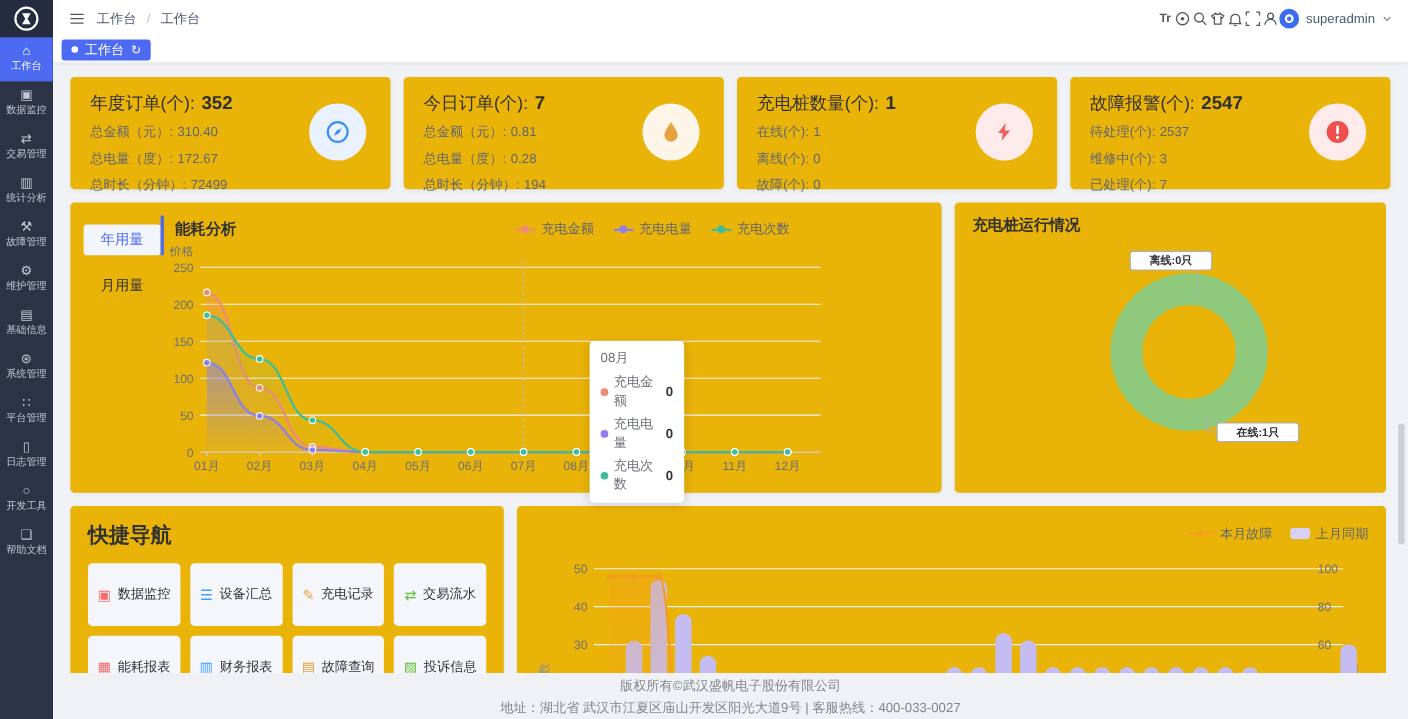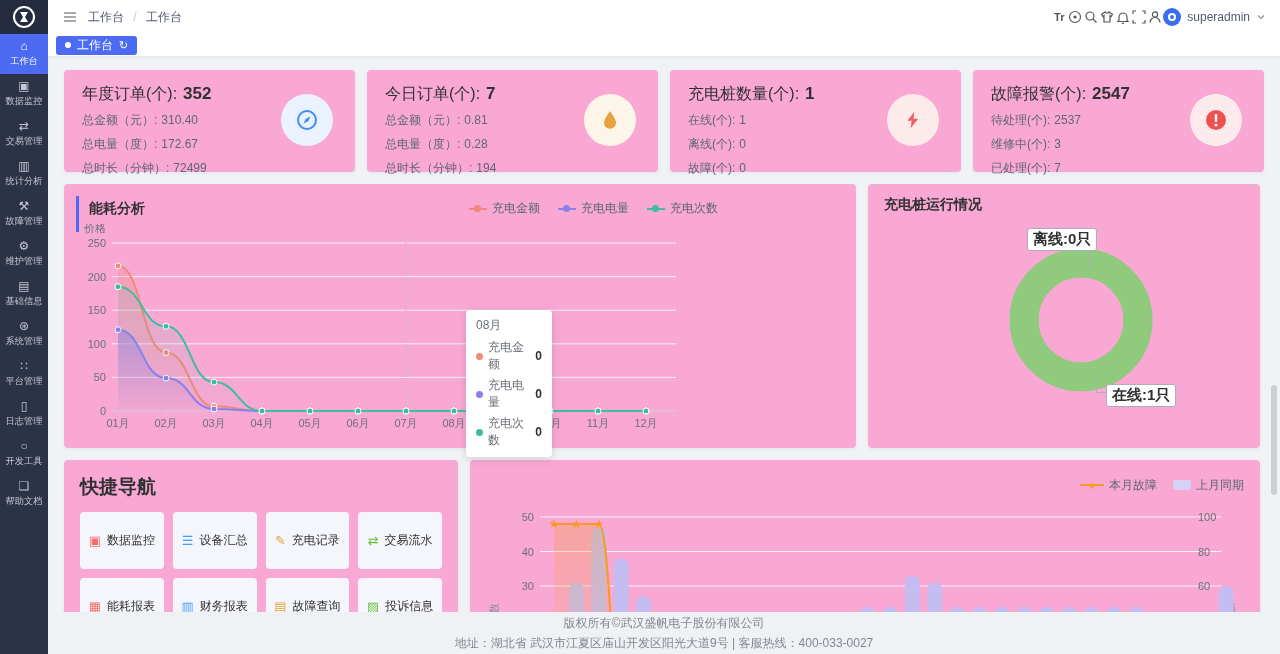--- a/index.html
+++ b/index.html
@@ -28,21 +28,21 @@
   .user-name { font-size:12px; color:#515a6e; }
 
   
   .tabbar { position:fixed; left:48px; top:34px; right:0; height:23px; background:#fff; border-bottom:1px solid #e9ebef; box-shadow:0 1px 3px rgba(0,21,41,.06); display:flex; align-items:center; padding:0 8px; z-index:19; }
   .tab-active { background:#4d6af2; color:#fff; font-size:12px; border-radius:3px; height:19px; display:flex; align-items:center; gap:6px; padding:0 9px; cursor:pointer; }
   .tab-dot { width:6px; height:6px; border-radius:50%; background:#fff; }
   .tab-refresh { font-size:11px; }
 
   
   .main { position:absolute; left:48px; top:57px; right:0; padding:13px 16px 0; }
-  .card { background:#f9a8d4; border-radius:4px; box-shadow:0 1px 4px rgba(31,45,61,.06); }
+  .card { background:#eab308; border-radius:4px; box-shadow:0 1px 4px rgba(31,45,61,.06); }
 
   .stats-row { display:grid; grid-template-columns:repeat(4,1fr); gap:12px; }
   .stat-card { height:102px; padding:14px 18px 10px; position:relative; }
   .stat-title { font-size:16px; color:#303133; }
   .stat-title b { font-weight:700; margin-left:6px; font-size:17px; }
   .stat-row { font-size:12px; color:#5f6672; margin-top:7px; }
   .stat-row span.v { margin-left:4px; }
   .stat-bubble { position:absolute; right:22px; top:24px; width:52px; height:52px; border-radius:50%; display:flex; align-items:center; justify-content:center; }
 
   .charts-row { display:flex; gap:12px; margin-top:12px; }
@@ -59,21 +59,21 @@
   .lg-line i { position:absolute; left:5px; top:-2.5px; width:7px; height:7px; border-radius:50%; background:inherit; display:block; }
   .tooltip { position:absolute; left:390px; top:114px; width:86px; background:#fff; border-radius:4px; box-shadow:0 2px 10px rgba(0,0,0,.15); padding:7px 10px 8px; z-index:5; }
   .tt-title { font-size:12px; color:#6b7077; margin-bottom:5px; }
   .tt-row { display:flex; align-items:center; font-size:12px; color:#6b7077; margin-top:4px; }
   .tt-dot { width:7px; height:7px; border-radius:50%; margin-right:5px; }
   .tt-val { margin-left:auto; color:#303133; font-weight:700; }
 
   .donut-card { width:392px; height:264px; padding:12px 16px; }
   .d-title { font-size:14px; font-weight:700; }
   .donut-wrap { position:relative; height:220px; }
-  .donut-label { position:absolute; border:1px solid #a9aeb8; background:#fff; font-size:15px; font-weight:700; color:#303133; padding:1px 5px; border-radius:3px; z-index:3; }
+  .donut-label { position:absolute; border:1px solid #a9aeb8; background:#fff; font-size:10px; font-weight:700; color:#303133; padding:1px 17px; border-radius:3px; z-index:3; }
   .conn { position:absolute; z-index:2; }
 
   .bottom-row { display:flex; gap:12px; margin-top:12px; }
   .qn-card { width:394px; height:260px; padding:14px 16px; }
   .qn-title { font-size:19px; font-weight:700; }
   .qn-grid { display:grid; grid-template-columns:repeat(4,1fr); gap:9px; margin-top:12px; }
   .qn-btn { height:57px; background:#f5f6fb; border-radius:4px; display:flex; align-items:center; justify-content:center; gap:6px; cursor:pointer; font-size:12px; color:#303133; }
   .qn-glyph { font-size:13px; }
 
   .fault-card { width:790px; height:260px; padding:12px 16px; position:relative; overflow:hidden; }
@@ -269,20 +269,24 @@
             <circle cx="12" cy="12" r="10" fill="#ef4f4f"></circle>
             <rect x="10.8" y="6" width="2.4" height="8" rx="1.2" fill="#fff"></rect>
             <circle cx="12" cy="17" r="1.5" fill="#fff"></circle>
           </svg>
       </div>
     </div>
   </section>
 
   <section class="charts-row">
     <div class="card energy-card">
+      <div class="e-tabs">
+        <div class="e-tab active">年用量</div>
+        <div class="e-tab">月用量</div>
+      </div>
       <div class="e-main">
         <div class="e-head">
           <div class="e-title">能耗分析</div>
           <div class="legend">
             <span class="lg-item">
               <span class="lg-line" style="background: rgb(240, 138, 120);">
                   <i></i>
                 </span>
               <span>充电金额</span>
             </span>

